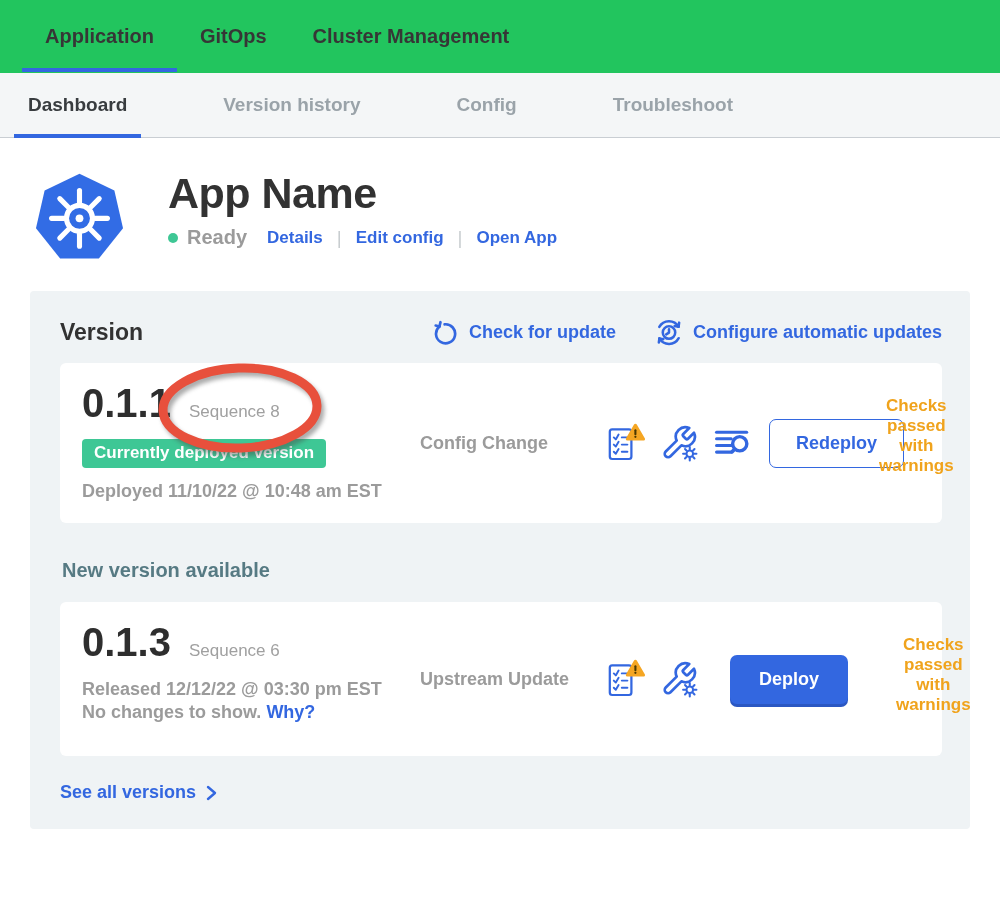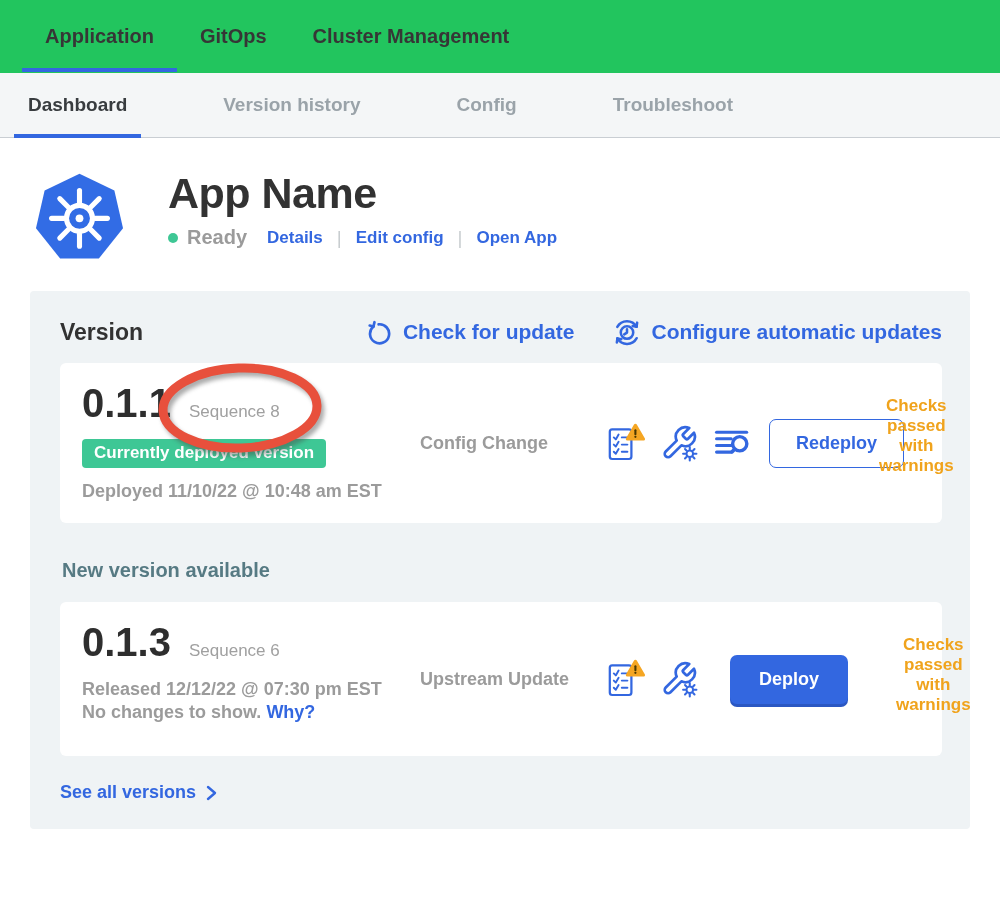--- a/index.html
+++ b/index.html
@@ -50,21 +50,21 @@
   .hdivider { color:#c8cdd0; font-size:19px; margin:0 14px; font-weight:normal; }
 
   
   .version-section {
     margin:28px 30px 0 30px; background:#eff3f5; border-radius:4px;
     padding:26px 28px 26px 30px;
   }
   .vs-header { display:flex; align-items:center; }
   .vs-title { font-size:23px; font-weight:bold; color:#323232; flex:1; }
   .vs-action { display:flex; align-items:center; margin-left:38px; color:#3367e0;
-               font-size:21px; font-weight:bold; cursor:pointer; }
+               font-size:18px; font-weight:bold; cursor:pointer; }
   .vs-action svg { margin-right:9px; }
 
   .version-card {
     background:#fff; border-radius:6px; margin-top:16px;
     padding:20px 24px 20px 22px; display:flex; min-height:160px;
   }
   .vc-left { flex:0 0 338px; }
   .version-line { display:flex; align-items:baseline; position:relative; }
   .version-number { font-size:40px; font-weight:bold; color:#2e2e2e; line-height:1; }
   .sequence { font-size:17px; color:#a0a0a0; margin-left:18px; }
@@ -245,21 +245,21 @@
   </div>
 
   <div class="new-version-heading">New version available</div>
 
   <div class="version-card" style="margin-top:20px; min-height:154px;">
     <div class="vc-left">
       <div class="version-line">
         <span class="version-number">0.1.3</span>
         <span class="sequence">Sequence 6</span>
       </div>
-      <div class="meta" style="margin-top:17px;">Released 12/12/22 @ 07:30 pm EST</div>
+      <div class="meta" style="margin-top:17px;">Released 12/12/22 @ 03:30 pm EST</div>
       <div class="no-changes">
         <span>No changes to show.</span>
         <span class="why-link">Why?</span>
       </div>
     </div>
 
     <div class="vc-main">
       <div class="vc-row">
         <div class="source-label">Upstream Update</div>
         <div class="icon-group">

